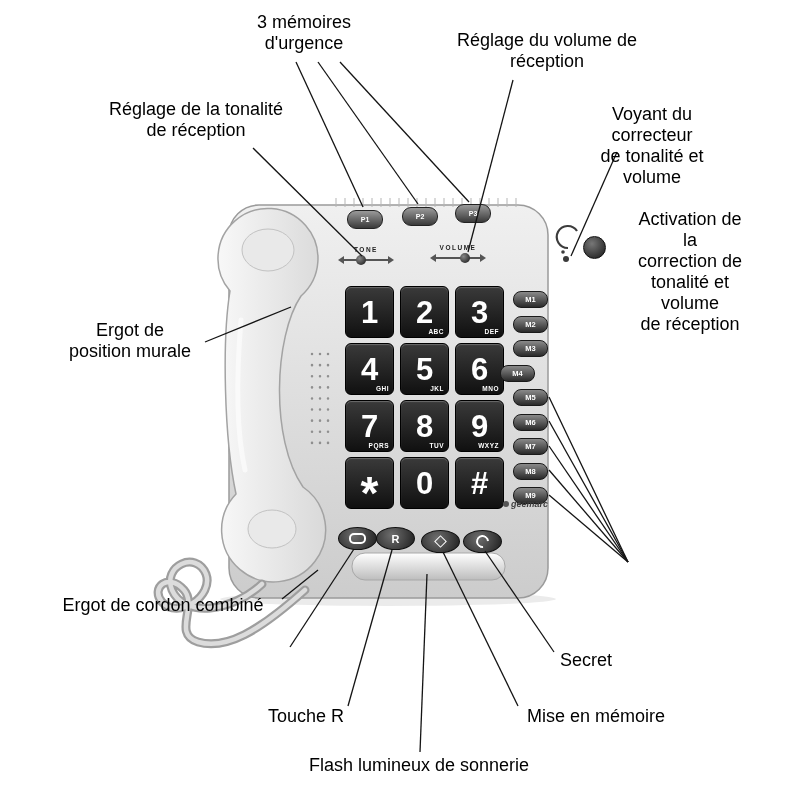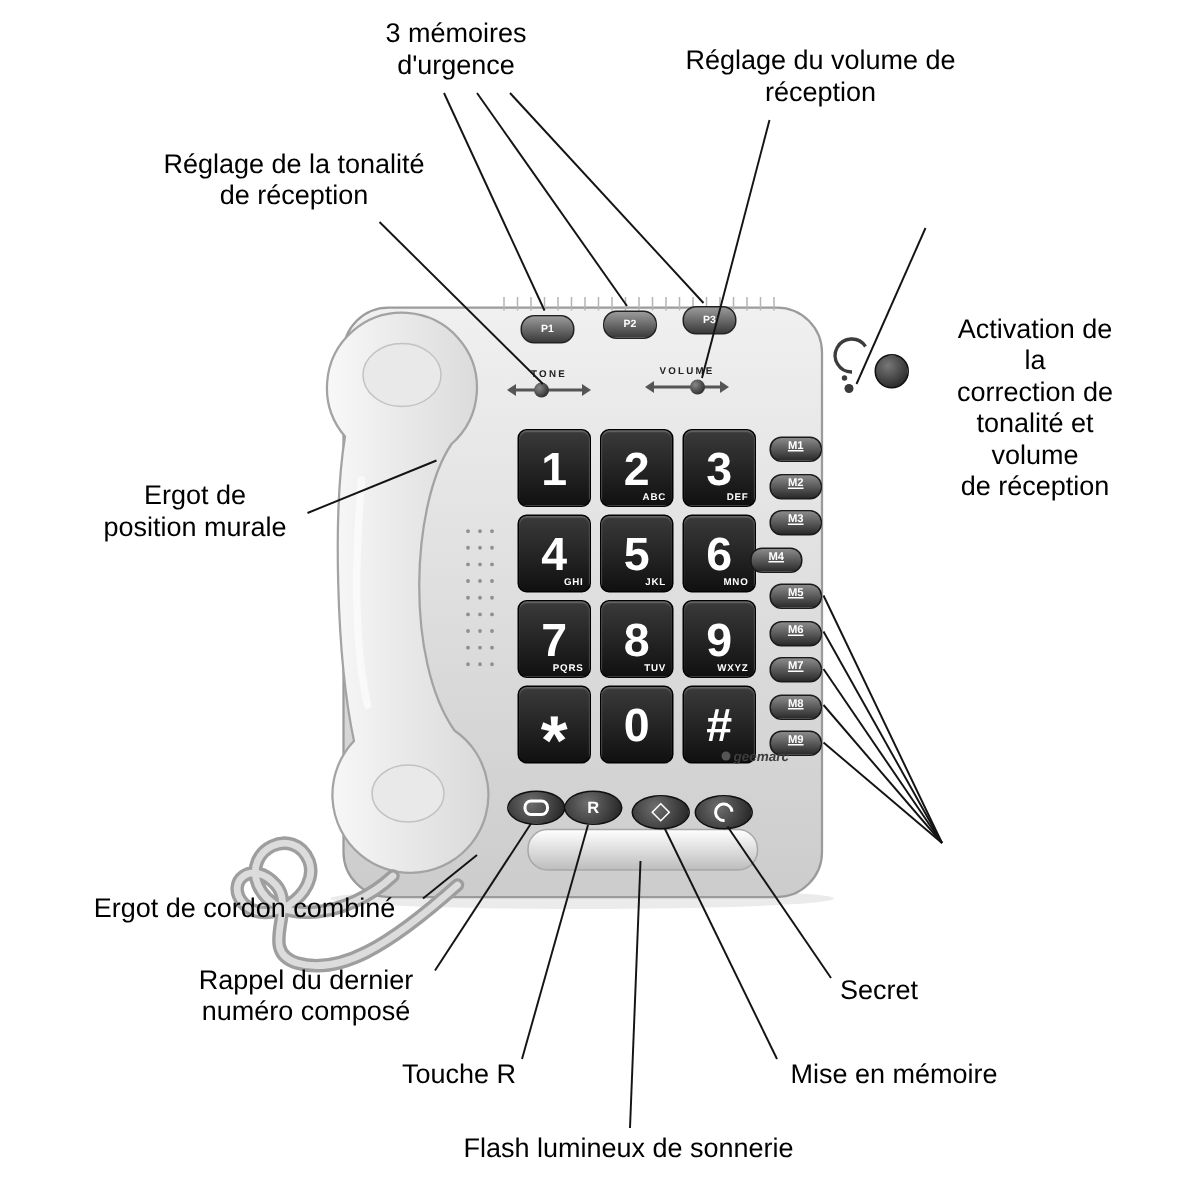--- a/index.html
+++ b/index.html
@@ -17,21 +17,21 @@
         background:linear-gradient(#9a9a9a,#3a3a3a);border:1px solid #222;
         color:#fff;font-size:7px;font-weight:bold;display:flex;align-items:center;justify-content:center;}
   .key{position:absolute;width:47px;height:50px;border-radius:6px;z-index:20;
        background:linear-gradient(#3a3a3a,#101010);border:1px solid #000;
        display:flex;align-items:center;justify-content:center;box-shadow:inset 0 1px 1px rgba(255,255,255,.25);}
   .digit{color:#fff;font-size:31px;font-weight:bold;line-height:1;}
   .digit.star{font-size:46px;transform:translateY(10px);}
   .letters{position:absolute;right:4px;bottom:2px;color:#fff;font-size:6.5px;font-weight:bold;letter-spacing:.5px;}
   .mbtn{position:absolute;width:33px;height:15px;border-radius:8px;z-index:20;
         background:linear-gradient(#8a8a8a,#2a2a2a);border:1px solid #1a1a1a;
-        color:#fff;font-size:7.5px;font-weight:bold;display:flex;justify-content:center;text-decoration:underline;}
+        color:#fff;font-size:7.5px;font-weight:bold;display:flex;align-items:center;justify-content:center;}
   .obtn{position:absolute;width:37px;height:21px;border-radius:50%;z-index:20;
         background:radial-gradient(circle at 40% 35%, #6e6e6e, #1d1d1d);border:1px solid #101010;
         display:flex;align-items:center;justify-content:center;}
   .rlab{color:#fff;font-size:11px;font-weight:bold;}
   .ic-capsule{width:13px;height:7px;border:2px solid #fff;border-radius:5px;}
   .ic-diamond{width:7px;height:7px;border:1.5px solid #fff;transform:rotate(45deg);}
   .ic-hook{width:9px;height:9px;border:2px solid #fff;border-radius:50%;border-right-color:transparent;transform:rotate(40deg);}
   .round{position:absolute;border-radius:50%;z-index:20;}
   .amp{width:21px;height:21px;background:radial-gradient(circle at 38% 32%, #777, #161616);border:1px solid #101010;}
   .led{width:6px;height:6px;background:#3a3a3a;}
@@ -204,40 +204,40 @@
   <div class="obtn" style="left:376px;top:527px">
       <span class="rlab">R</span>
     </div>
   <div class="obtn" style="left:421px;top:530px">
       <span class="ic-diamond"></span>
     </div>
   <div class="obtn" style="left:463px;top:530px">
       <span class="ic-hook"></span>
     </div>
 
-  <div class="logo" style="left:481px;top:499px">
+  <div class="logo" style="left:503px;top:499px">
     <i></i>
     <span>geemarc</span>
   </div>
 
   <div class="lbl" style="left:304px;top:12px">3 mémoires
 d'urgence</div>
   <div class="lbl" style="left:547px;top:30px">Réglage du volume de
 réception</div>
   <div class="lbl" style="left:196px;top:99px">Réglage de la tonalité
 de réception</div>
+  <div class="lbl" style="left:652px;top:104px">Voyant du correcteur
+de tonalité et volume</div>
   <div class="lbl" style="left:690px;top:209px">Activation de la
 correction de
 tonalité et volume
 de réception</div>
   <div class="lbl" style="left:130px;top:320px">Ergot de
 position murale</div>
   <div class="lbl" style="left:163px;top:595px">Ergot de cordon combiné</div>
-  <div class="lbl" style="left:204px;top:643px">Rappel du dernier
-numéro composé</div>
   <div class="lbl" style="left:306px;top:706px">Touche R</div>
   <div class="lbl" style="left:596px;top:706px">Mise en mémoire</div>
   <div class="lbl" style="left:419px;top:755px">Flash lumineux de sonnerie</div>
   <div class="lbl" style="left:586px;top:650px">Secret</div>
 
   <svg class="lines" viewBox="0 0 800 800">
     <g stroke="#141414" stroke-width="1.3">
       <line x1="296" y1="62" x2="363" y2="207"></line>
       <line x1="318" y1="62" x2="418" y2="204"></line>
       <line x1="340" y1="62" x2="469" y2="202"></line>

